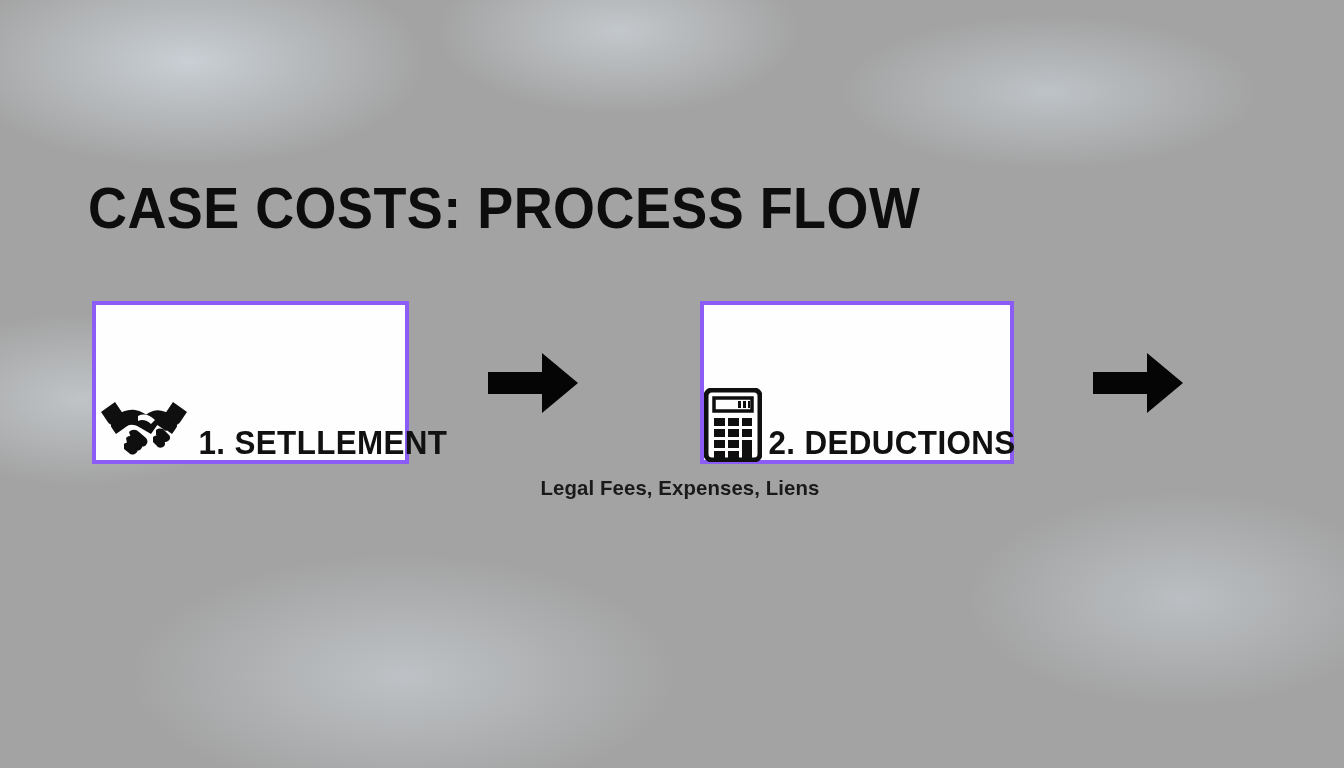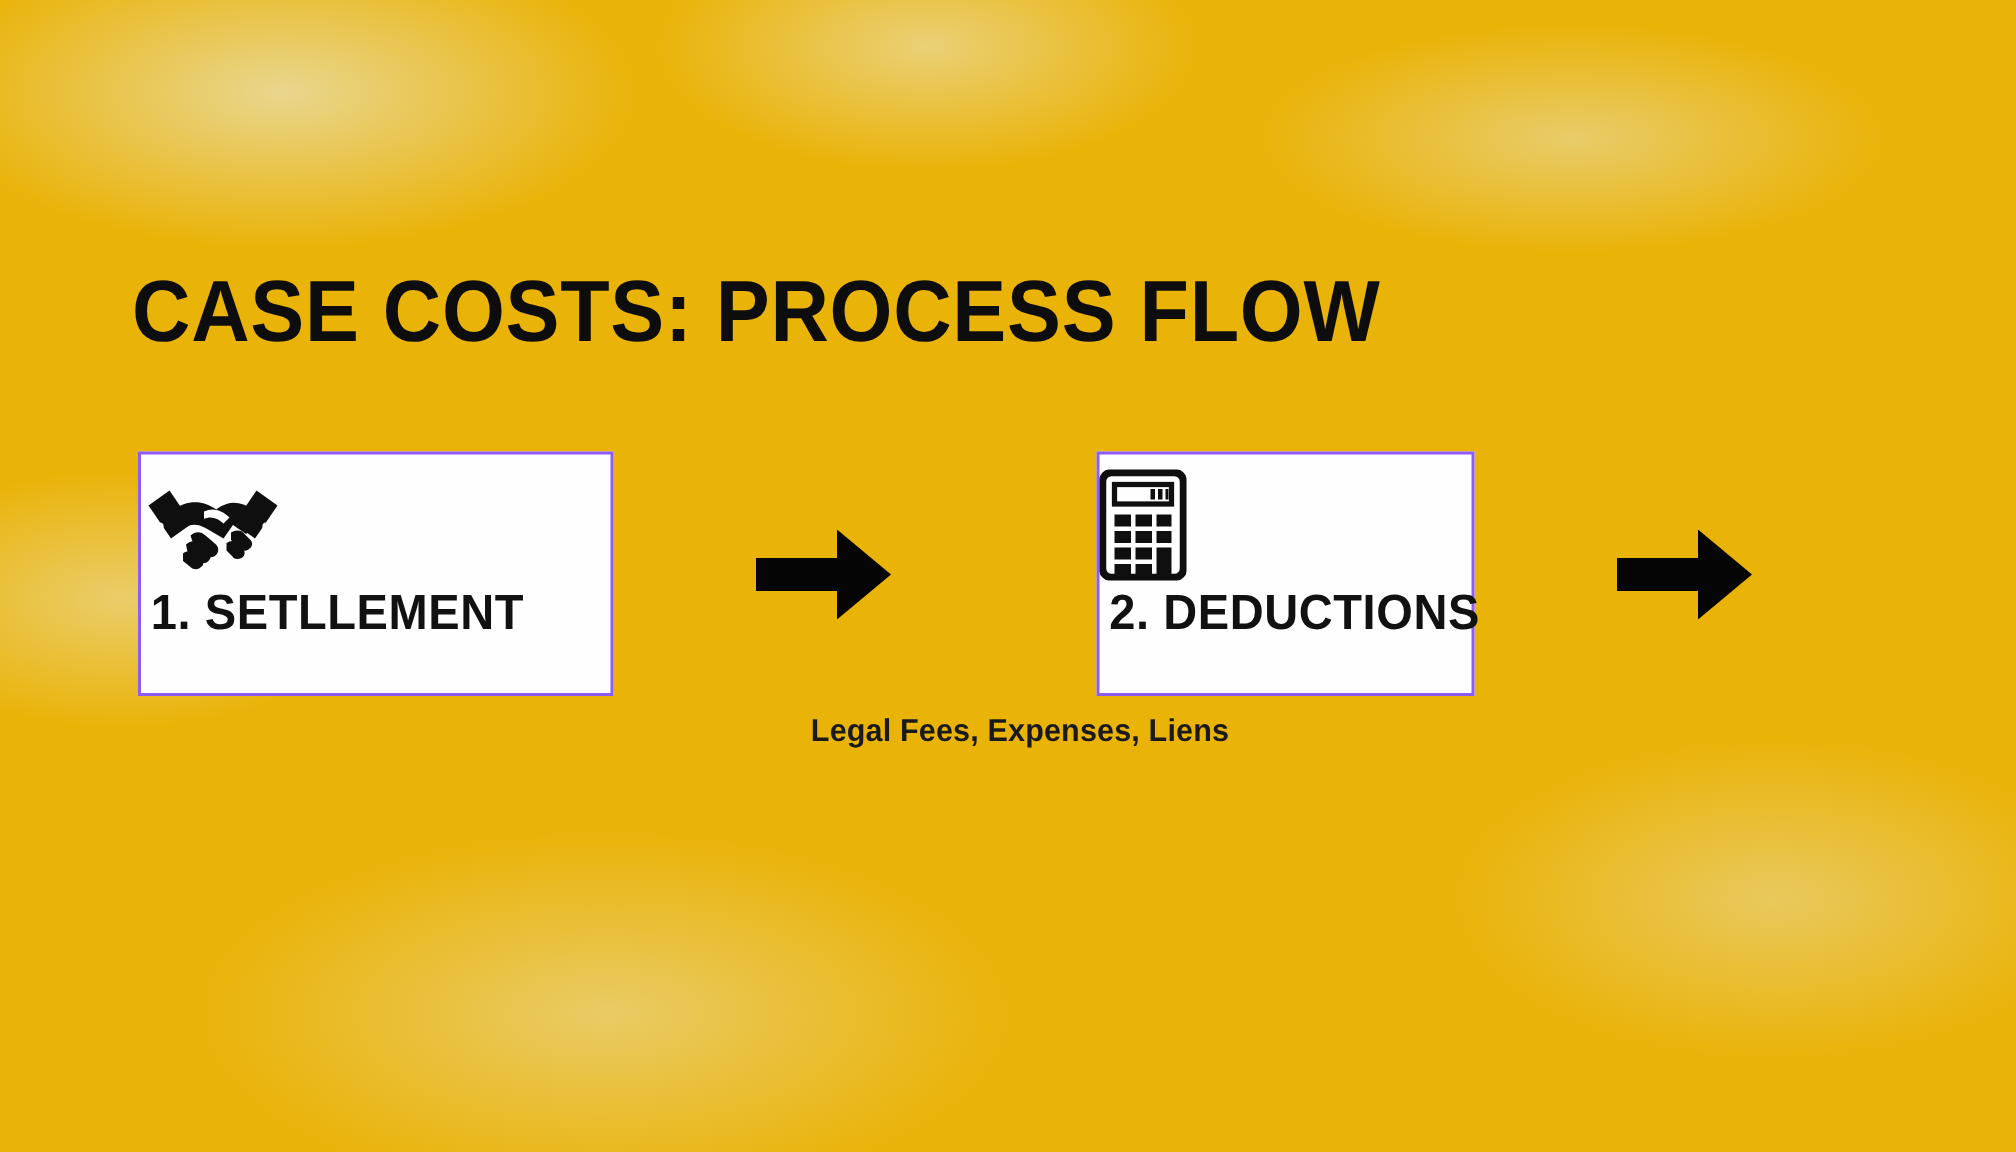--- a/index.html
+++ b/index.html
@@ -12,21 +12,21 @@
     height: 768px;
     background: #fdfdfe;
     font-family: "Liberation Sans", sans-serif;
     overflow: hidden;
   }
 
   #slide {
     position: relative;
     width: 1344px;
     height: 768px;
-    background: #eab308;
+    background: #a3a3a3;
   }
 
   
   #slide::before {
     content: "";
     position: absolute;
     inset: 0;
     pointer-events: none;
     background:
       radial-gradient(ellipse 340px 150px at 14% 8%,  rgba(232,243,252,0.55), rgba(232,243,252,0) 70%),
@@ -60,30 +60,30 @@
     top: 301px;
     width: 1170px;
     height: 163px;
     display: flex;
     align-items: stretch;
   }
 
   .step-box {
     position: relative;
     box-sizing: border-box;
-    border: 2px solid #8b5cf6;
+    border: 4px solid #8b5cf6;
     background: #fefeff;
     display: flex;
-    flex-direction: column;
-    align-items: flex-start;
+    flex-direction: row;
+    align-items: flex-end;
     justify-content: flex-start;
     flex: 0 0 auto;
   }
   .step-box.s1 { width: 317px; }
-  .step-box.s2 { width: 252px; margin-left: 43px; }
+  .step-box.s2 { width: 314px; margin-left: 43px; }
   .step-box.s3 { width: 321px; }
 
   .icon-wrap {
     height: 70px;
     margin-top: 12px;
     display: flex;
     align-items: center;
     justify-content: center;
   }
 

